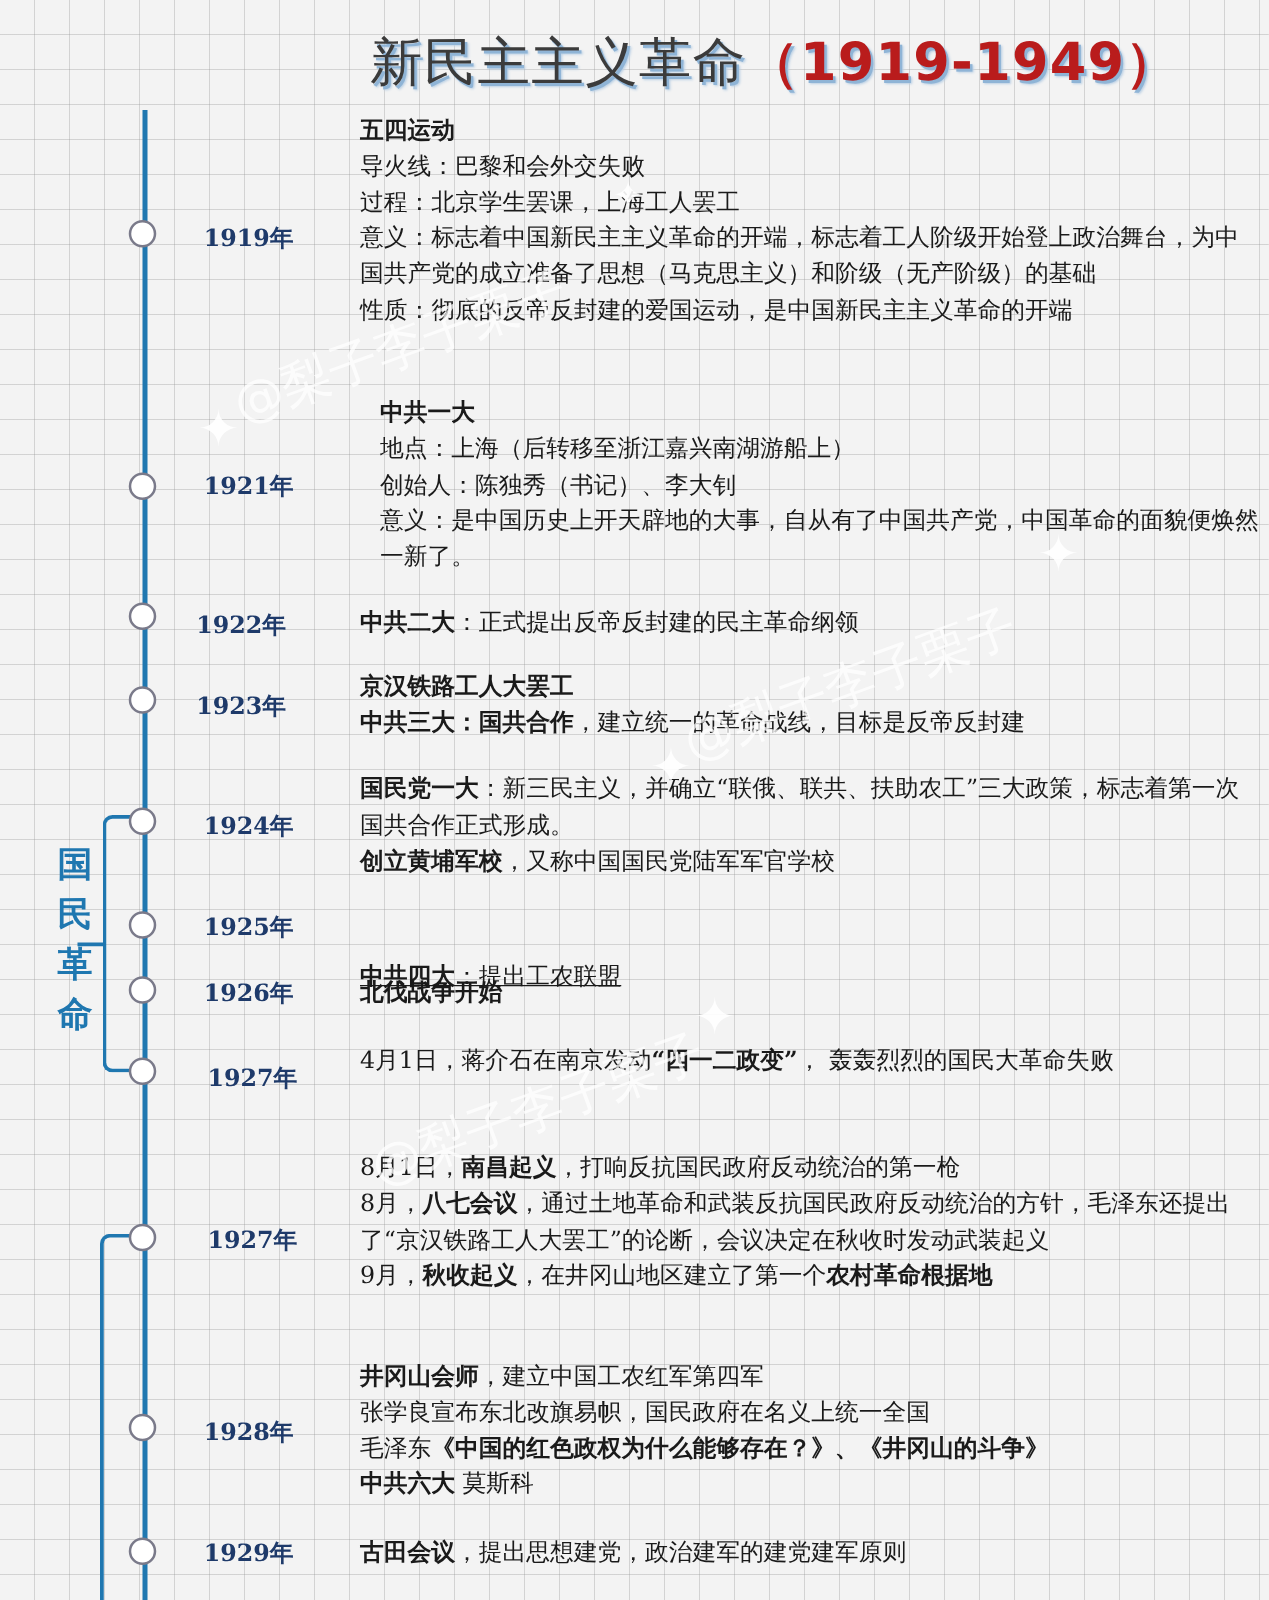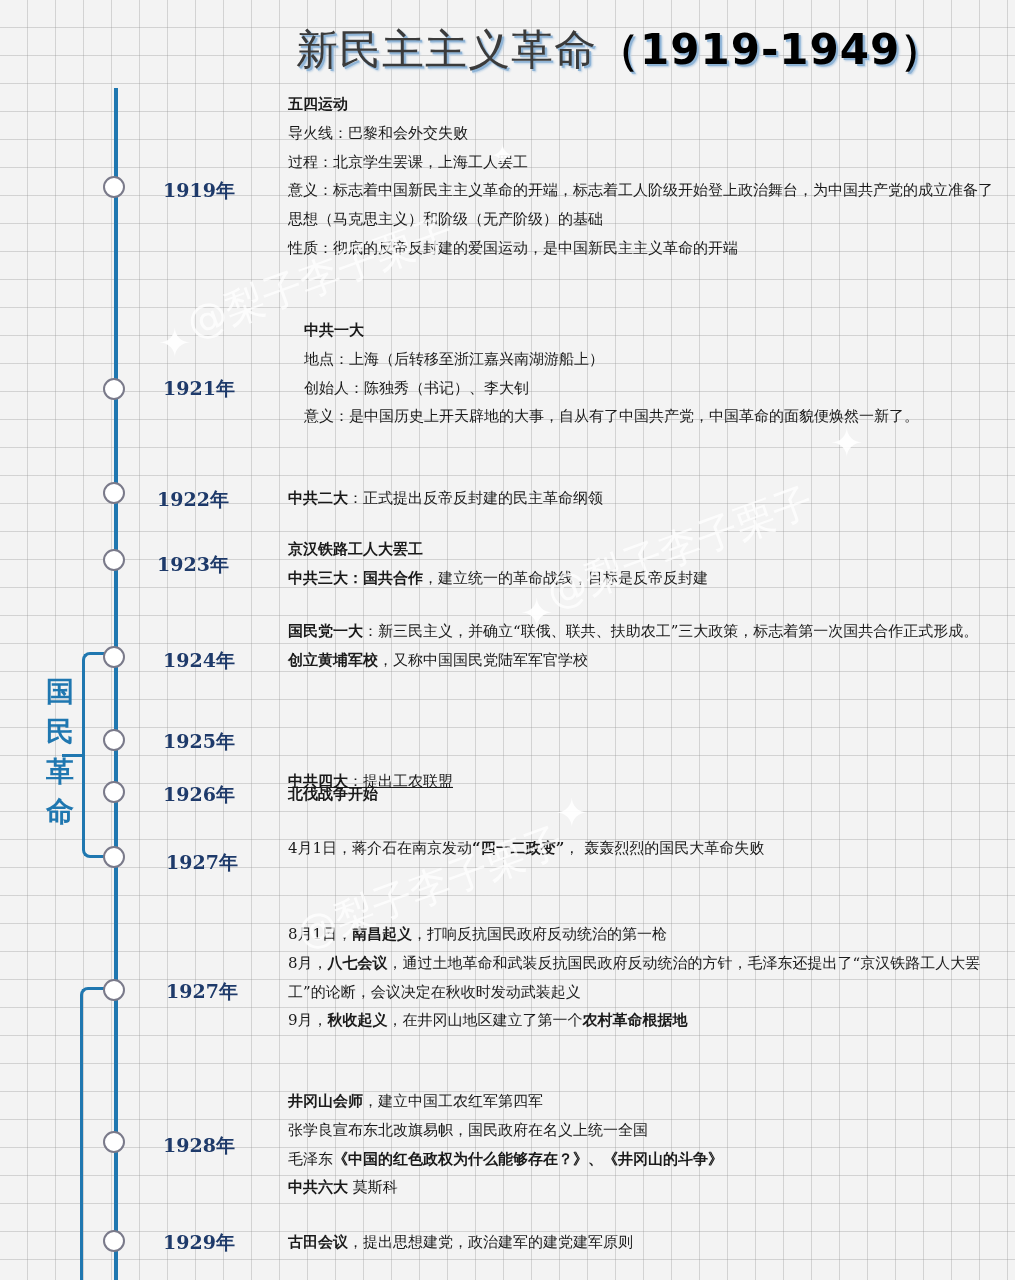--- a/index.html
+++ b/index.html
@@ -12,21 +12,21 @@
     font-family: "DejaVu Serif", "Liberation Serif", serif;
     color: #1a1a1a;
   }
   .title {
     position: absolute; left: 296px; top: 22px;
     font-family: "DejaVu Sans", "Liberation Sans", sans-serif;
     font-size: 42px; color: #3b3b3b; letter-spacing: 1px;
     text-shadow: 2px 2px 0 #8fb4d6, 3px 3px 2px #b9cfe4;
     white-space: nowrap;
   }
-  .title .years { font-weight: bold; color: #000000; }
+  .title .years { font-weight: bold; color: #b91c1c; }
   .line {
     position: absolute; left: 114px; top: 88px; width: 4px; height: 1192px;
     background: #1f77b0;
   }
   .node {
     position: absolute; width: 22px; height: 22px; border-radius: 50%;
     background: #fff; border: 2px solid #7a7a8a; left: 103px;
     box-sizing: border-box;
   }
   .year {
@@ -38,21 +38,21 @@
     border-radius: 8px 0 0 8px; box-sizing: border-box;
   }
   .bracket-tick {
     position: absolute; height: 3px; background: #1f77b0;
   }
   .era-label {
     position: absolute; left: 14px; top: 672px; width: 36px;
     font-family: "DejaVu Sans", sans-serif; font-weight: bold;
     font-size: 28px; color: #1f77b0; line-height: 40px; text-align: center; margin-left: 28px;
   }
-  .entry { position: absolute; left: 288px; width: 712px; font-size: 15px; line-height: 28.8px; }
+  .entry { position: absolute; left: 288px; width: 712px; font-size: 19px; line-height: 28.8px; }
   .entry p { margin: 0; white-space: pre-wrap; }
   .b { font-weight: bold; margin-top: 34px; }
   .watermark {
     position: absolute; font-family: "DejaVu Sans", sans-serif; font-size: 40px;
     color: rgba(255,255,255,0.75); transform: rotate(-20deg); white-space: nowrap;
     pointer-events: none;
   }
   .sparkle {
     position: absolute; color: rgba(255,255,255,0.9); font-size: 40px; pointer-events: none;
   }

